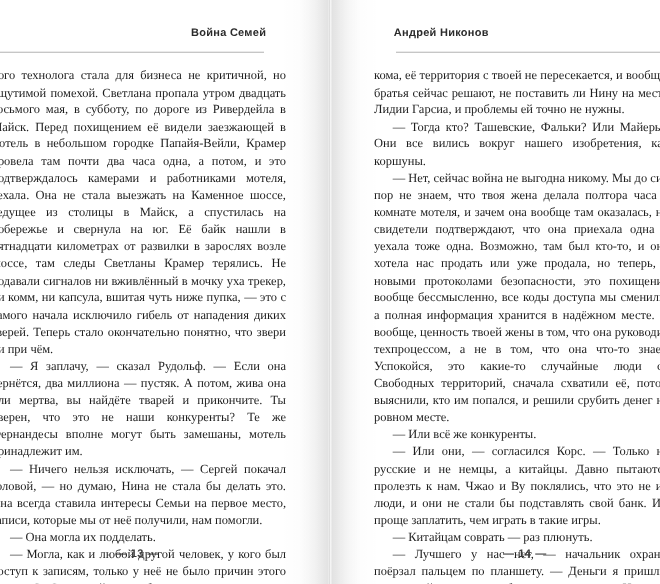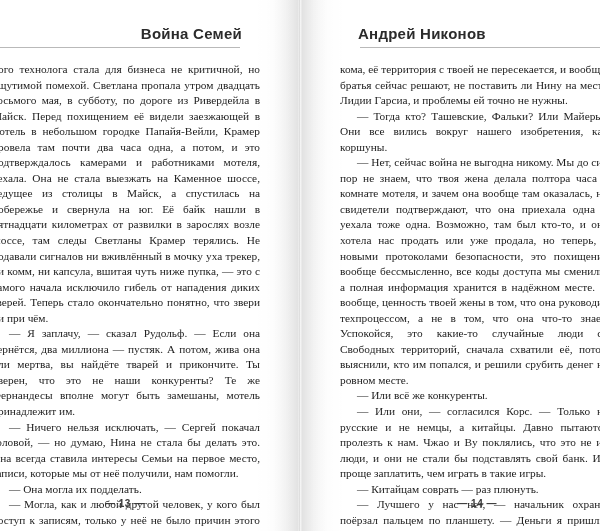--- a/index.html
+++ b/index.html
@@ -52,21 +52,21 @@
     left: 0;
     background: linear-gradient(to left, rgba(0,0,0,0) 0%, rgba(0,0,0,0.010) 55%, rgba(0,0,0,0.050) 100%);
   }
 
   
   .runhead {
     position: absolute;
     top: 25px;
     height: 14px;
     font-family: "Liberation Sans", "DejaVu Sans", sans-serif;
-    font-size: 15px;
+    font-size: 10px;
     font-weight: bold;
     letter-spacing: 0.25px;
     color: #2b2b2b;
     white-space: nowrap;
   }
   #page-left  .runhead { right: 58px; }
   #page-right .runhead { left: 58px; text-align: center; }
 
   .headrule {
     position: absolute;

